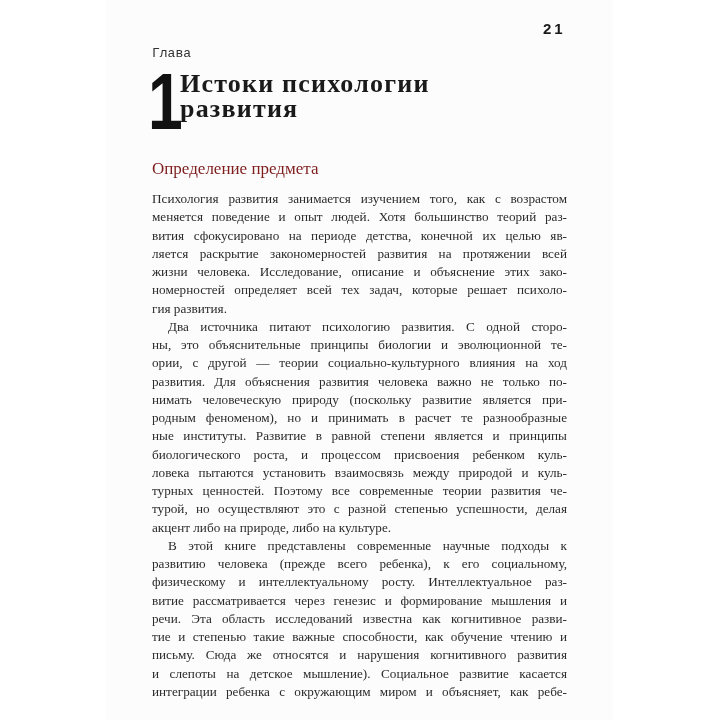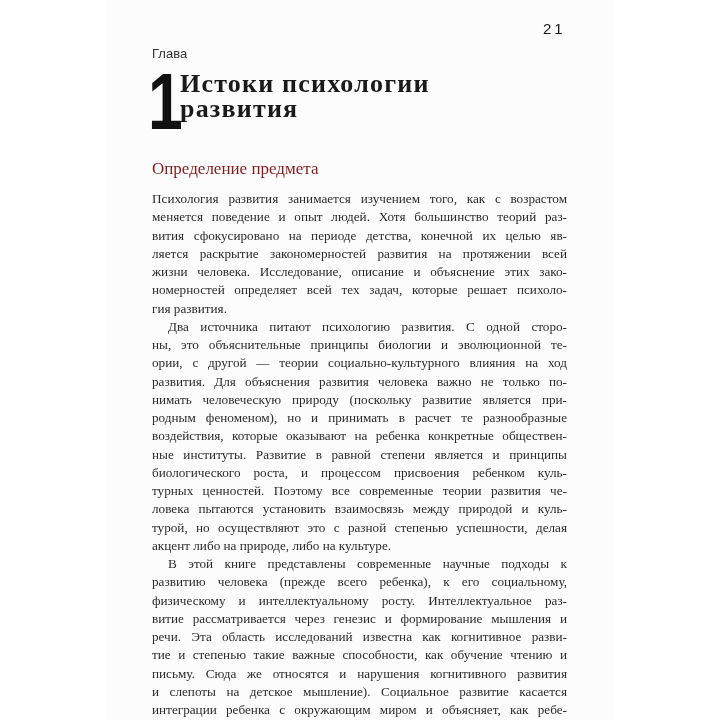--- a/index.html
+++ b/index.html
@@ -19,30 +19,30 @@
       top: 0;
       width: 507px;
       height: 720px;
       background: #fcfcfc;
     }
     .page-number {
       position: absolute;
       left: 543px;
       top: 20px;
       font-family: "Liberation Sans", sans-serif;
-      font-weight: normal;
+      font-weight: bold;
       font-size: 15px;
       letter-spacing: 3px;
       color: #1a1a1a;
     }
     .chapter-label {
       position: absolute;
       left: 152px;
       top: 46px;
-      font-family: Liberation Sans, sans-serif;
+      font-family: Liberation Mono, monospace;
       font-size: 13px;
       color: #333;
     }
     .chapter-number {
       position: absolute;
       left: 148px;
       top: 62px;
       font-family: "Liberation Sans", sans-serif;
       font-weight: bold;
       font-size: 80px;
@@ -126,25 +126,24 @@
     <span class="line last">гия развития.</span>
   </div>
 
   <div>
     <span class="line indent">Два источника питают психологию развития. С одной сторо-</span>
     <span class="line">ны, это объяснительные принципы биологии  и эволюционной те-</span>
     <span class="line">ории, с другой —  теории социально-культурного влияния на ход</span>
     <span class="line">развития. Для объяснения развития человека важно не только по-</span>
     <span class="line">нимать человеческую природу  (поскольку развитие является при-</span>
     <span class="line">родным феноменом), но и принимать в расчет те разнообразные</span>
-    <span class="line">воздействия, которые оказывают на ребенка конкретные обществен-</span>
     <span class="line">ные институты. Развитие в равной степени  является и принципы</span>
     <span class="line">биологического роста,  и  процессом присвоения ребенком куль-</span>
+    <span class="line">ловека пытаются установить взаимосвязь между природой и куль-</span>
     <span class="line">турных ценностей. Поэтому все современные теории развития че-</span>
-    <span class="line">ловека пытаются установить взаимосвязь между природой и куль-</span>
     <span class="line">турой, но осуществляют это с разной степенью успешности, делая</span>
     <span class="line last">акцент либо на природе, либо на культуре.</span>
   </div>
 
   <div>
     <span class="line indent">В этой книге представлены современные научные подходы  к</span>
     <span class="line">развитию человека (прежде всего  ребенка), к его социальному,</span>
     <span class="line">физическому и интеллектуальному росту. Интеллектуальное раз-</span>
     <span class="line">витие рассматривается через генезис и формирование мышления и</span>
     <span class="line">речи. Эта область исследований известна как когнитивное разви-</span>

